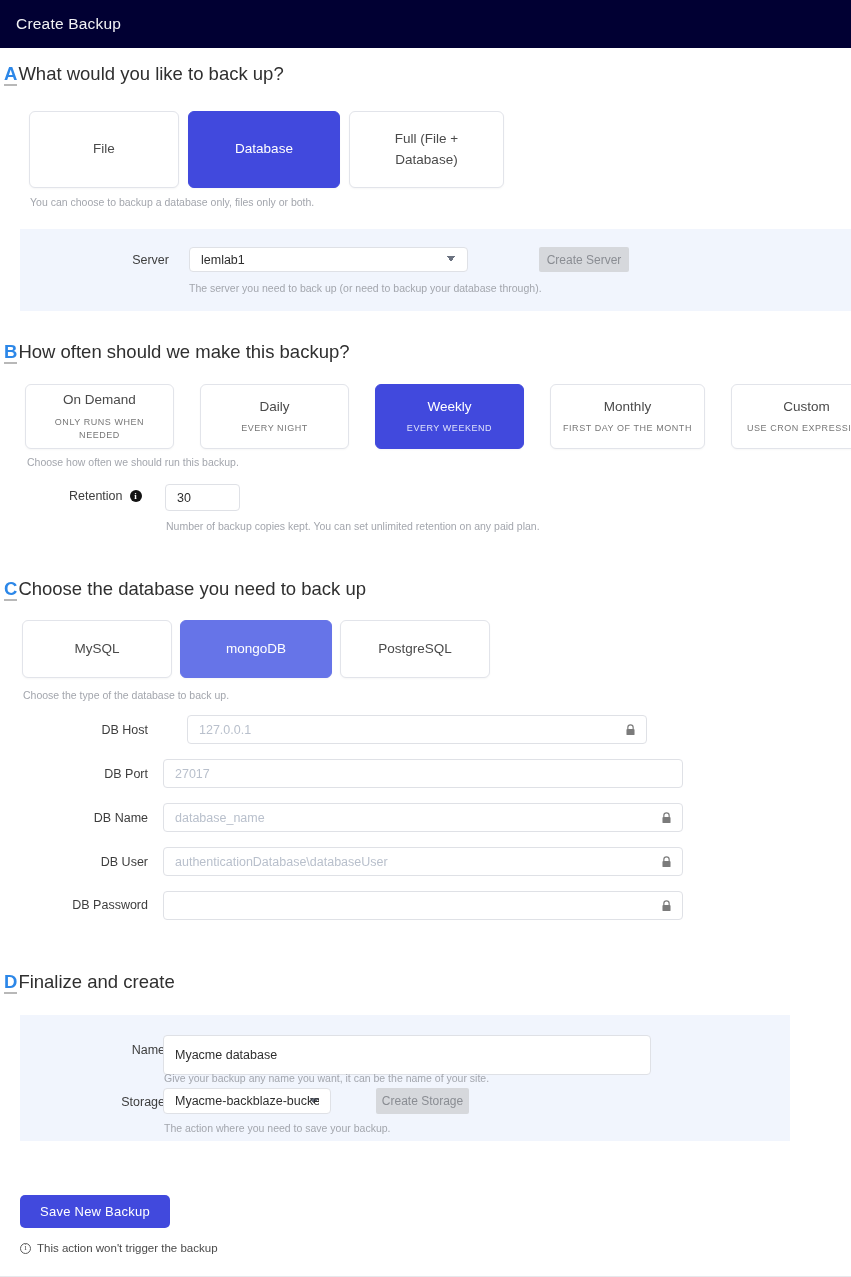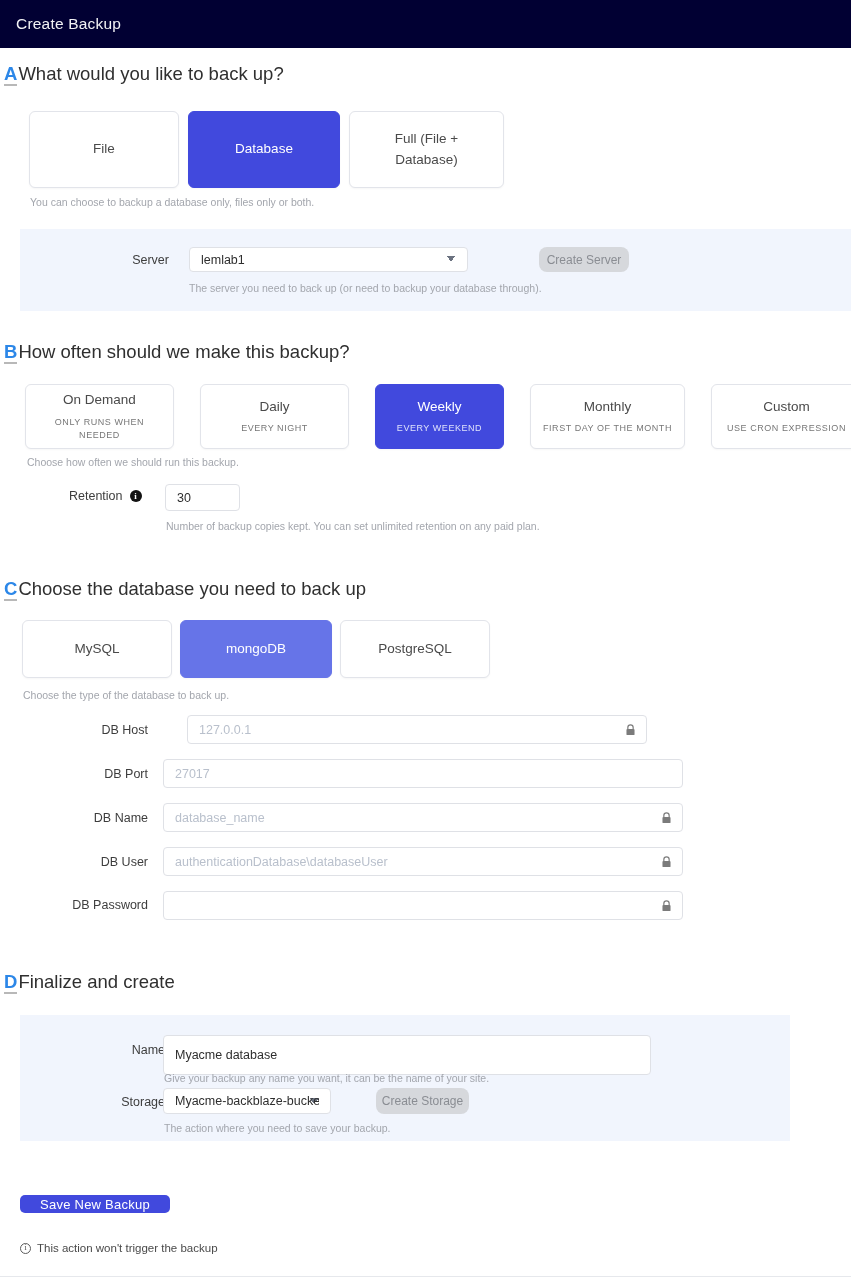--- a/index.html
+++ b/index.html
@@ -121,21 +121,21 @@
     background-position:
       calc(100% - 16px) calc(50% - 1px),
       calc(100% - 11px) calc(50% - 1px);
     background-size: 5px 5px, 5px 5px;
     background-repeat: no-repeat;
   }
 
   .btn-grey {
     background: #d6d8dc;
     border: none;
-    border-radius: 8px;
+    border-radius: 2px;
     color: #8a8d93;
     font-size: 12px;
     font-family: "Liberation Sans", sans-serif;
     cursor: pointer;
   }
 
   .lock {
     position: absolute;
     right: 11px;
     top: 50%;
@@ -241,21 +241,21 @@
 
   <div class="abs cards" style="left:25px; top:384px; gap:26px;">
     <div class="card" style="width:149px; height:65px;">
       <span>On Demand</span>
       <span class="sub">ONLY RUNS WHEN NEEDED</span>
     </div>
     <div class="card" style="width:149px; height:65px;">
       <span>Daily</span>
       <span class="sub">EVERY NIGHT</span>
     </div>
-    <div class="card sel-strong" style="width:129px; height:65px;">
+    <div class="card sel-strong" style="width:149px; height:65px;">
       <span>Weekly</span>
       <span class="sub">EVERY WEEKEND</span>
     </div>
     <div class="card" style="width:155px; height:65px;">
       <span>Monthly</span>
       <span class="sub">FIRST DAY OF THE MONTH</span>
     </div>
     <div class="card" style="width:151px; height:65px;">
       <span>Custom</span>
       <span class="sub">USE CRON EXPRESSION</span>
@@ -348,21 +348,21 @@
     <div class="abs flabel" style="left:85px; top:80px; width:60px;">Storage</div>
     <div class="abs" style="left:143px; top:73px; width:168px; height:26px;">
       <select class="ctl">
         <option>Myacme-backblaze-bucket</option>
       </select>
     </div>
     <button class="abs btn-grey" style="left:356px; top:73px; width:93px; height:26px;">Create Storage</button>
     <div class="abs helper" style="left:144px; top:107px;">The action where you need to save your backup.</div>
   </div>
 
-  <button class="abs save-btn" style="left:20px; top:1195px; width:150px; height:18px;">Save New Backup</button>
+  <button class="abs save-btn" style="left:20px; top:1195px; width:150px; height:33px;">Save New Backup</button>
 
   <div class="abs foot-note" style="left:20px; top:1242px;">
     <span class="info-ring">i</span>
     <span>This action won't trigger the backup</span>
   </div>
 
   <div class="bottom-rule"></div>
 </div>
 
 </body></html>

